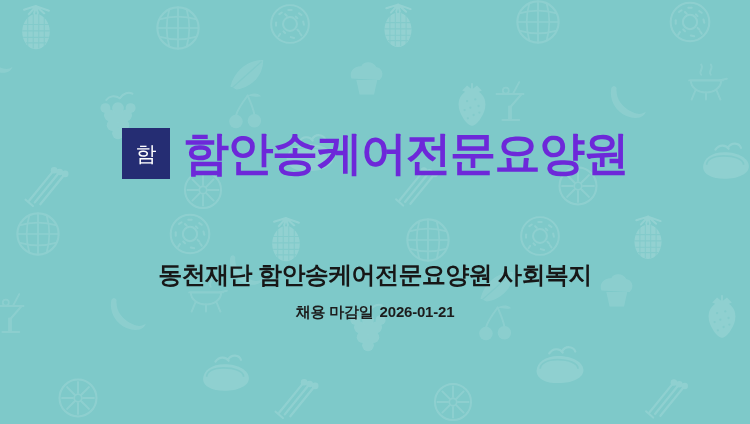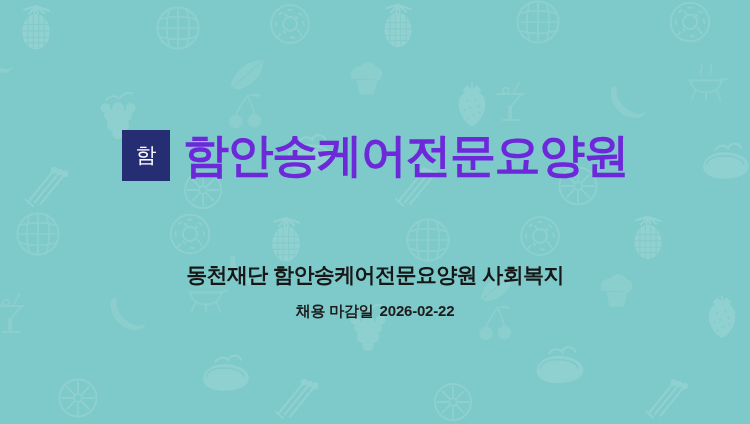--- a/index.html
+++ b/index.html
@@ -75,21 +75,21 @@
     font-size: 46px;
     font-weight: 700;
     color: #6d28d9;
     letter-spacing: -1.5px;
     line-height: 1.05;
     white-space: nowrap;
   }
 
   #subtitle {
     margin-top: 52px;
-    font-size: 21px;
+    font-size: 24px;
     font-weight: 700;
     color: #171717;
     letter-spacing: -0.6px;
     line-height: 1.2;
     white-space: nowrap;
   }
 
   #deadline-line {
     margin-top: 14px;
     font-size: 15px;
@@ -345,17 +345,17 @@
   <div id="content">
 
     <div id="title-row">
       <div id="org-badge">함</div>
       <h1 id="org-title">함안송케어전문요양원</h1>
     </div>
 
     <div id="subtitle">동천재단 함안송케어전문요양원 사회복지</div>
 
     <div id="deadline-line">
-      <span>채용 마감일</span><span class="deadline-gap"></span><span>2026-02-22</span>
+      <span>채용 마감일</span><span class="deadline-gap"></span><span>2026-01-21</span>
     </div>
 
   </div>
 </div>
 
 </body></html>

